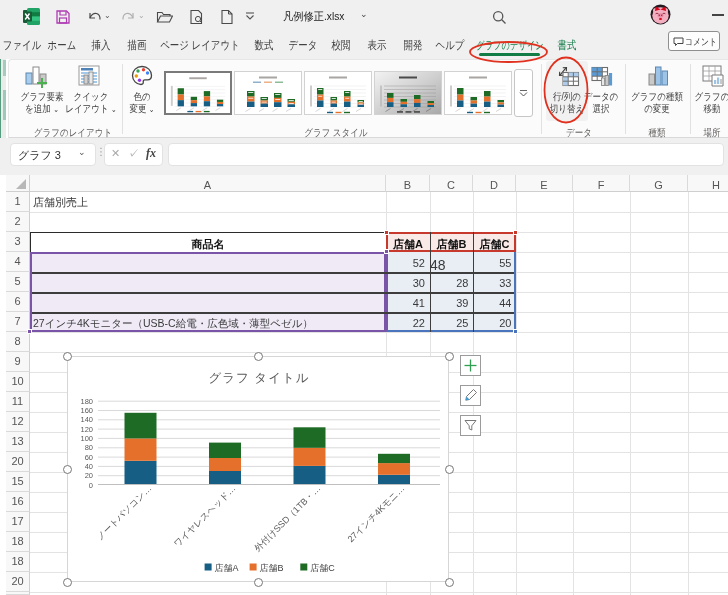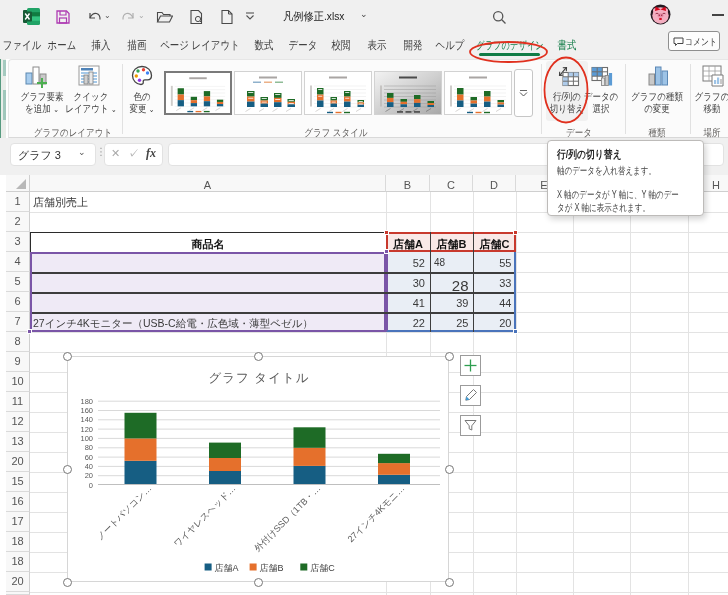--- a/index.html
+++ b/index.html
@@ -470,24 +470,24 @@
 <div class="abs" style="left:32px;top:121px;width:482px;height:1.5px;background:#3d3d3d"></div>
 <div class="abs" style="left:32px;top:141px;width:482px;height:1.5px;background:#3d3d3d"></div>
 
 <div class="abs" style="left:386px;top:66px;width:44px;font-size:11px;font-weight:bold;color:#111;text-align:center">店舗A</div>
 <div class="abs" style="left:430px;top:66px;width:43px;font-size:11px;font-weight:bold;color:#111;text-align:center">店舗B</div>
 <div class="abs" style="left:473px;top:66px;width:43px;font-size:11px;font-weight:bold;color:#111;text-align:center">店舗C</div>
 
 <div class="abs" style="left:33px;top:146px;font-size:10.5px;color:#3a3a3a;white-space:nowrap">27インチ4Kモニター（USB-C給電・広色域・薄型ベゼル）</div>
 
 <div class="abs" style="left:386px;top:86px;width:39px;font-size:11px;color:#3a3a3a;text-align:right">52</div>
-<div class="abs" style="left:430px;top:86px;width:15px;font-size:10px;color:#3a3a3a;text-align:right">48</div>
+<div class="abs" style="left:430px;top:86px;width:15px;font-size:14px;color:#3a3a3a;text-align:right">48</div>
 <div class="abs" style="left:473px;top:86px;width:38.5px;font-size:11px;color:#3a3a3a;text-align:right">55</div>
 <div class="abs" style="left:386px;top:106px;width:39px;font-size:11px;color:#3a3a3a;text-align:right">30</div>
-<div class="abs" style="left:430px;top:106px;width:38.5px;font-size:15px;color:#3a3a3a;text-align:right">28</div>
+<div class="abs" style="left:430px;top:106px;width:38.5px;font-size:11px;color:#3a3a3a;text-align:right">28</div>
 <div class="abs" style="left:473px;top:106px;width:38.5px;font-size:11px;color:#3a3a3a;text-align:right">33</div>
 <div class="abs" style="left:386px;top:126px;width:39px;font-size:11px;color:#3a3a3a;text-align:right">41</div>
 <div class="abs" style="left:430px;top:126px;width:38.5px;font-size:11px;color:#3a3a3a;text-align:right">39</div>
 <div class="abs" style="left:473px;top:126px;width:38.5px;font-size:11px;color:#3a3a3a;text-align:right">44</div>
 <div class="abs" style="left:386px;top:146px;width:39px;font-size:11px;color:#3a3a3a;text-align:right">22</div>
 <div class="abs" style="left:430px;top:146px;width:38.5px;font-size:11px;color:#3a3a3a;text-align:right">25</div>
 <div class="abs" style="left:473px;top:146px;width:38.5px;font-size:11px;color:#3a3a3a;text-align:right">20</div>
 
 <div class="abs" style="left:384px;top:59px;width:5px;height:5px;background:#c8392d;border:1px solid #fff"></div>
 <div class="abs" style="left:513px;top:59px;width:5px;height:5px;background:#c8392d;border:1px solid #fff"></div>
@@ -562,23 +562,18 @@
 <div class="abs" style="left:460px;top:385px;width:21px;height:21px;background:#fff;border:1px solid #9b9b9b">
 <svg width="19" height="19" viewBox="0 0 19 19">
         <path d="M12.5 3.5 L15.5 6.5 L8.5 13.5 L4.8 14.2 L5.5 10.5 Z" fill="none" stroke="#777" stroke-width="1"></path>
         <path d="M4.8 14.2 L5.5 10.5 L8.5 13.5 Z" fill="#3c9ad6"></path>
       </svg></div>
 <div class="abs" style="left:460px;top:415px;width:21px;height:21px;background:#fff;border:1px solid #9b9b9b">
 <svg width="19" height="19" viewBox="0 0 19 19">
         <path d="M4 4.5 H15 L10.8 9.8 V14 L8.2 12.8 V9.8 Z" fill="none" stroke="#777" stroke-width="1"></path>
       </svg></div>
 
-<div class="abs" style="left:547px;top:140px;width:157px;height:76px;background:#fff;border:1px solid #bdbbb9;border-radius:4px;box-shadow:2px 3px 6px rgba(0,0,0,0.18);z-index:50">
-<div class="abs" style="left:9px;top:6px;font-size:11px;font-weight:bold;color:#262626;transform:scaleX(0.8);transform-origin:left;white-space:nowrap">行/列の切り替え</div>
-<div class="abs" style="left:9px;top:23px;font-size:10px;color:#454545;transform:scaleX(0.75);transform-origin:left;white-space:nowrap">軸のデータを入れ替えます。</div>
-<div class="abs" style="left:9px;top:47px;font-size:10px;color:#454545;line-height:13px;transform:scaleX(0.75);transform-origin:left;white-space:nowrap">X 軸のデータが Y 軸に、Y 軸のデー<br>タが X 軸に表示されます。</div>
-</div>
 
 <svg class="abs" style="left:0;top:0;z-index:60;pointer-events:none" width="728" height="595" viewBox="0 0 728 595">
 <ellipse cx="508.5" cy="52" rx="38.5" ry="10" fill="none" stroke="#e0301e" stroke-width="1.8"></ellipse>
 <ellipse cx="566" cy="90" rx="21.5" ry="32.5" fill="none" stroke="#e0301e" stroke-width="1.8"></ellipse>
 </svg>
 </div>
 
 </body></html>

